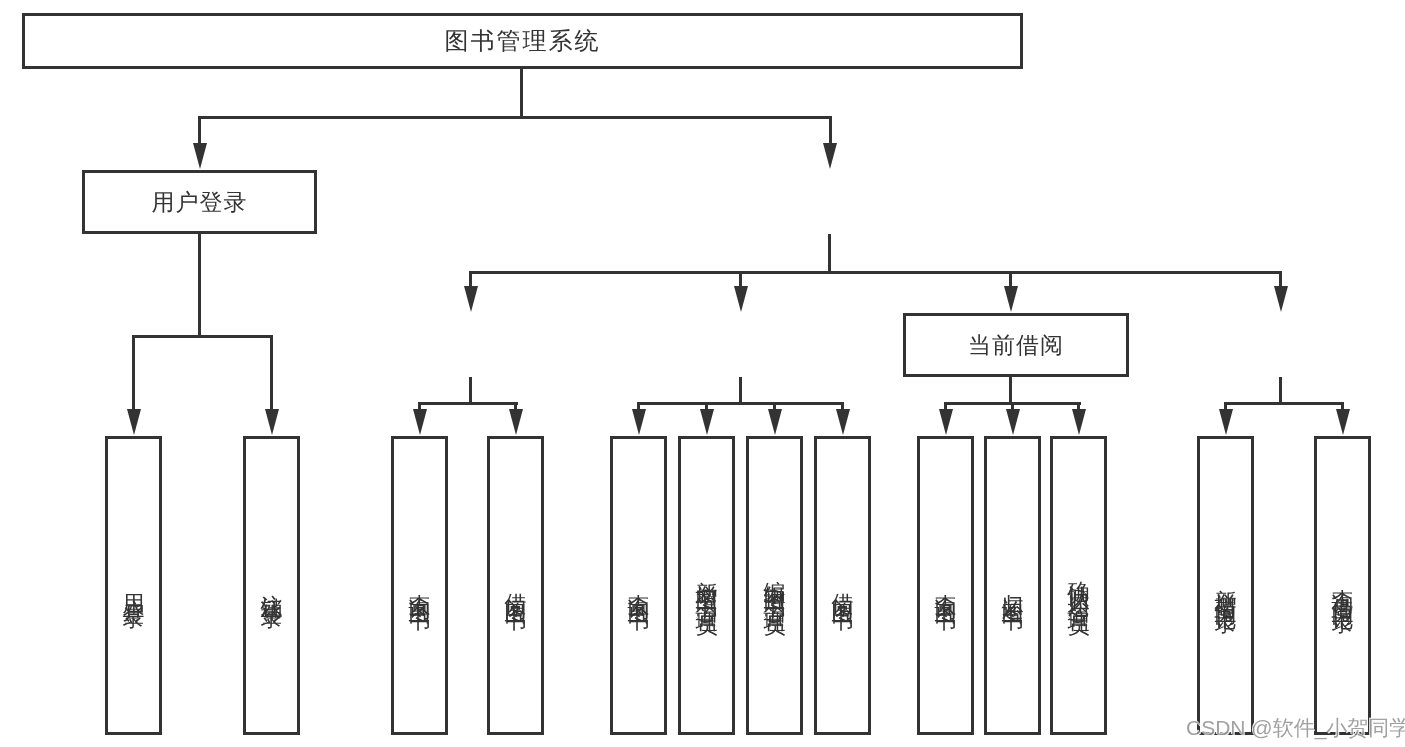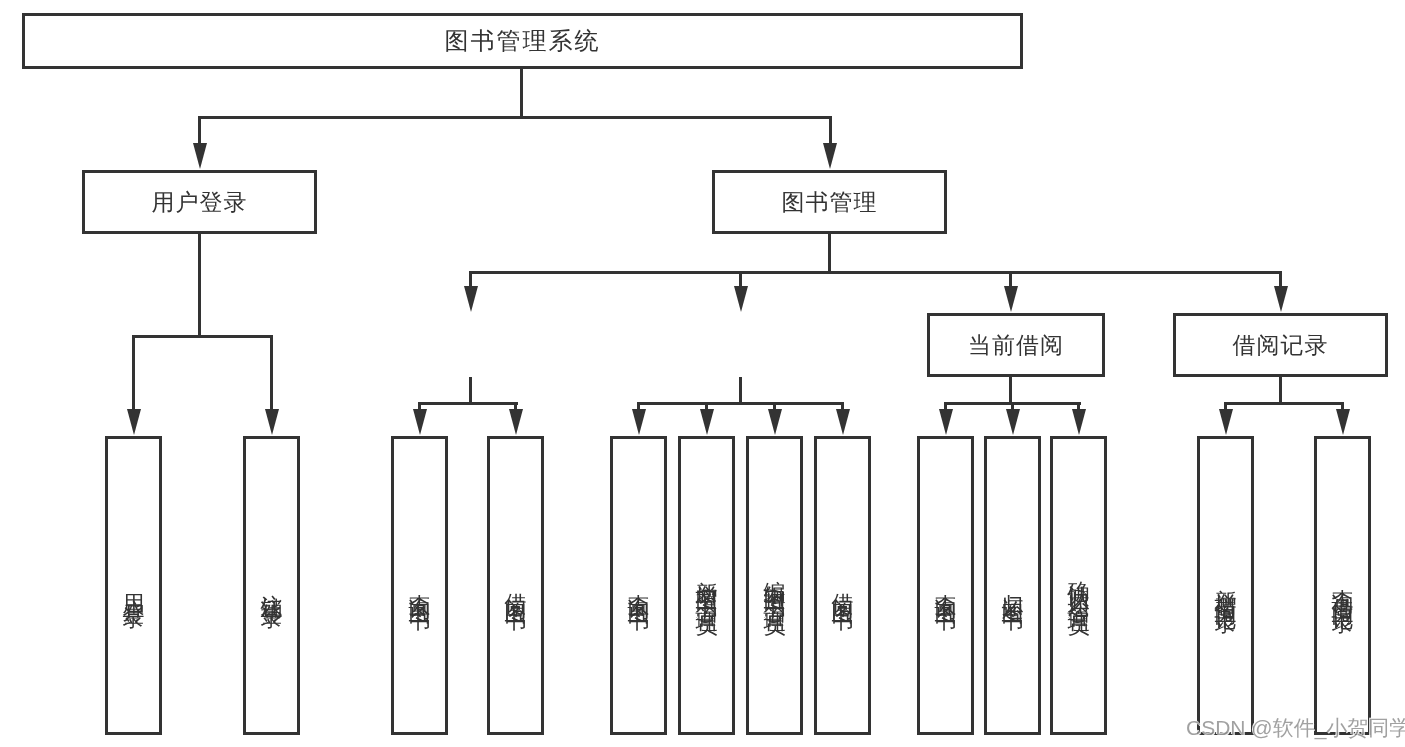--- a/index.html
+++ b/index.html
@@ -64,33 +64,27 @@
 <div class="canvas">
 
   <div class="box h root" style="left:22px; top:13px; width:1001px; height:56px;">
     <span>图书管理系统</span>
   </div>
 
   <div class="box h" style="left:82px; top:170px; width:235px; height:64px;">
     <span>用户登录</span>
   </div>
 
-  <div class="box h" style="left:712px; top:170px; width:235px; height:64px;">
-    <span>图书管理</span>
-  </div>
 
 
 
-  <div class="box h" style="left:903px; top:313px; width:178px; height:64px;margin-left:24px;">
+  <div class="box h" style="left:903px; top:313px; width:226px; height:64px;">
     <span>当前借阅</span>
   </div>
 
-  <div class="box h" style="left:1173px; top:313px; width:215px; height:64px;">
-    <span>借阅记录</span>
-  </div>
 
   <div class="box v" style="left:105px;">
     <span>用户登录</span>
   </div>
   <div class="box v" style="left:243px;">
     <span>注销登录</span>
   </div>
 
   <div class="box v" style="left:391px;">
     <span>查询图书</span>

